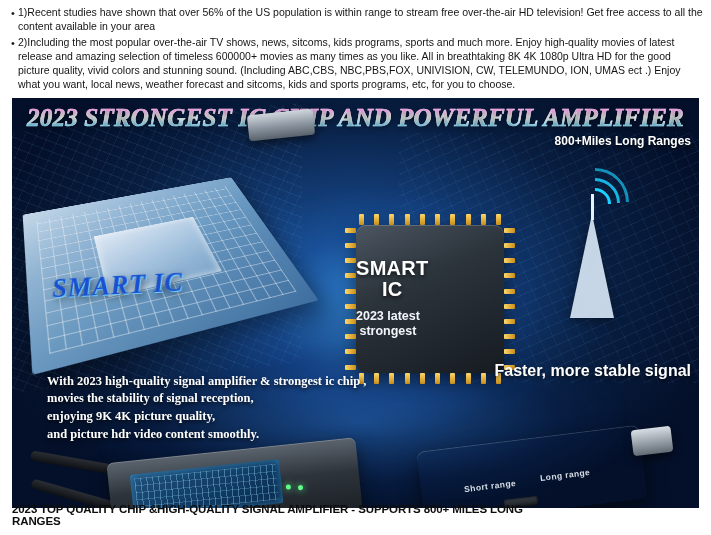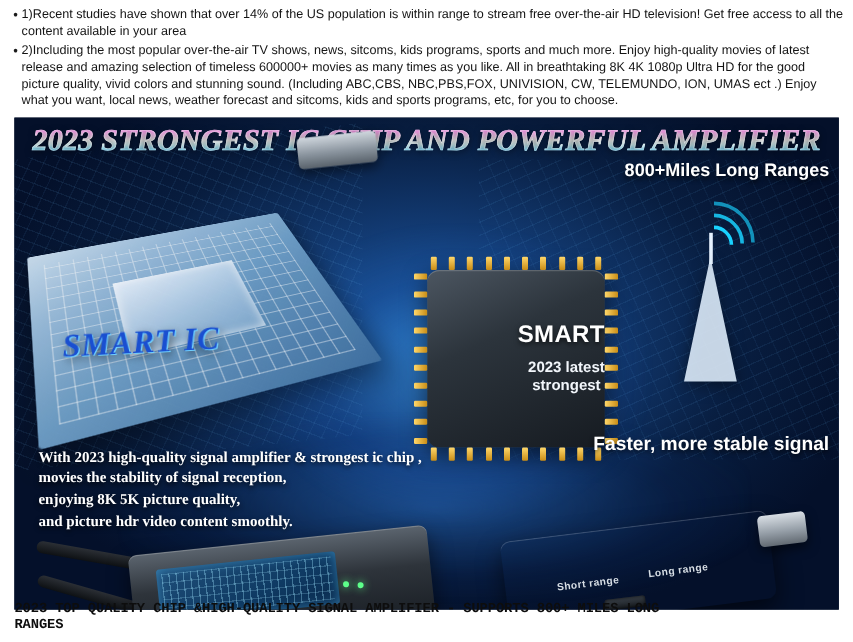--- a/index.html
+++ b/index.html
@@ -182,21 +182,21 @@
   .pin-row.left { left: 0; }
   .pin-row.right { right: 0; }
   .pin-h { width: 5px; height: 11px; background: linear-gradient(180deg,#ffd76a,#c98d16); border-radius: 1px; }
   .pin-v { width: 11px; height: 5px; background: linear-gradient(90deg,#ffd76a,#c98d16); border-radius: 1px; }
 
   .chip-text {
     position: absolute;
     inset: 0;
     display: flex;
     flex-direction: column;
-    align-items: flex-end;
+    align-items: flex-start;
     justify-content: center;
     color: #ffffff;
     text-align: center;
   }
   .chip-title {
     font-size: 20px;
     font-weight: bold;
     line-height: 1.05;
     letter-spacing: .3px;
     text-shadow: 0 2px 4px rgba(0,0,0,.7);
@@ -206,21 +206,21 @@
     font-size: 12.5px;
     font-weight: bold;
     line-height: 1.18;
     color: #f2f6fb;
   }
 
   
   .ranges-label {
     position: absolute;
     right: 8px; top: 36px;
-    font-size: 15px;
+    font-size: 12px;
     font-weight: bold;
     color: #ffffff;
     text-shadow: 0 2px 4px rgba(0,0,0,.75);
     white-space: nowrap;
   }
   .tower {
     position: absolute;
     right: 74px; top: 96px;
     width: 66px; height: 130px;
   }
@@ -257,21 +257,21 @@
     font-size: 16px;
     font-weight: bold;
     color: #ffffff;
     text-shadow: 0 2px 4px rgba(0,0,0,.75);
     white-space: nowrap;
   }
 
   
   .desc {
     position: absolute;
-    left: 20px; top: 275px;
+    left: 35px; top: 275px;
     width: 340px;
     color: #ffffff;
     font-family: "Liberation Serif", serif;
     font-weight: bold;
     font-size: 12.5px;
     line-height: 1.42;
     text-shadow: 0 2px 4px rgba(0,0,0,.8);
   }
 
   
@@ -362,32 +362,31 @@
   .caption {
     position: absolute;
     left: 0; bottom: 8px;
     width: 563px;
     padding: 0 12px;
     box-sizing: border-box;
     font-size: 11.5px;
     font-weight: bold;
     color: #0d0d0d;
     letter-spacing: -0.1px;
-    font-family: Liberation Mono, monospace;
   }
 </style>
 </head>
 <body>
 
 <div class="page">
 
   <div class="bullets">
     <div class="bullet">
       <span class="bullet-dot">•</span>
-      <span class="bullet-text">1)Recent studies have shown that over 14% of the US population is within range to stream free over-the-air HD television! Get free access to all the content available in your area</span>
+      <span class="bullet-text">1)Recent studies have shown that over 56% of the US population is within range to stream free over-the-air HD television! Get free access to all the content available in your area</span>
     </div>
     <div class="bullet">
       <span class="bullet-dot">•</span>
       <span class="bullet-text">2)Including the most popular over-the-air TV shows, news, sitcoms, kids programs, sports and much more. Enjoy high-quality movies of latest release and amazing selection of timeless 600000+ movies as many times as you like. All in breathtaking 8K 4K 1080p Ultra HD for the good picture quality, vivid colors and stunning sound. (Including ABC,CBS, NBC,PBS,FOX, UNIVISION, CW, TELEMUNDO, ION, UMAS ect .) Enjoy what you want, local news, weather forecast and sitcoms, kids and sports programs, etc, for you to choose.</span>
     </div>
   </div>
 
   <div class="banner">
 
     <div class="circuit-left"></div>
@@ -450,20 +449,21 @@
             <div class="pin-v"></div>
             <div class="pin-v"></div>
             <div class="pin-v"></div>
           <div class="pin-v"></div>
             <div class="pin-v"></div>
         </div>
       </div>
       <div class="chip-text">
         <div class="chip-title">
           <div>SMART</div>
+          <div>IC</div>
         </div>
         <div class="chip-sub">
           <div>2023 latest</div>
           <div>strongest</div>
         </div>
       </div>
     </div>
 
     <div class="ranges-label">800+Miles Long Ranges</div>
     <div class="tower">
@@ -471,21 +471,21 @@
       <div class="tower-body"></div>
       <div class="wave w1"></div>
       <div class="wave w2"></div>
       <div class="wave w3"></div>
     </div>
     <div class="faster">Faster, more stable signal</div>
 
     <div class="desc">
       <div>With 2023 high-quality signal amplifier &amp; strongest ic chip ,</div>
       <div>movies the stability of signal reception,</div>
-      <div>enjoying 8K 5K picture quality,</div>
+      <div>enjoying 9K 4K picture quality,</div>
       <div>and picture hdr video content smoothly.</div>
     </div>
 
     <div class="cable"></div>
     <div class="cable c2"></div>
 
     <div class="device-left">
       <div class="device-left-board"></div>
       <div class="led l1"></div>
       <div class="led l2"></div>

